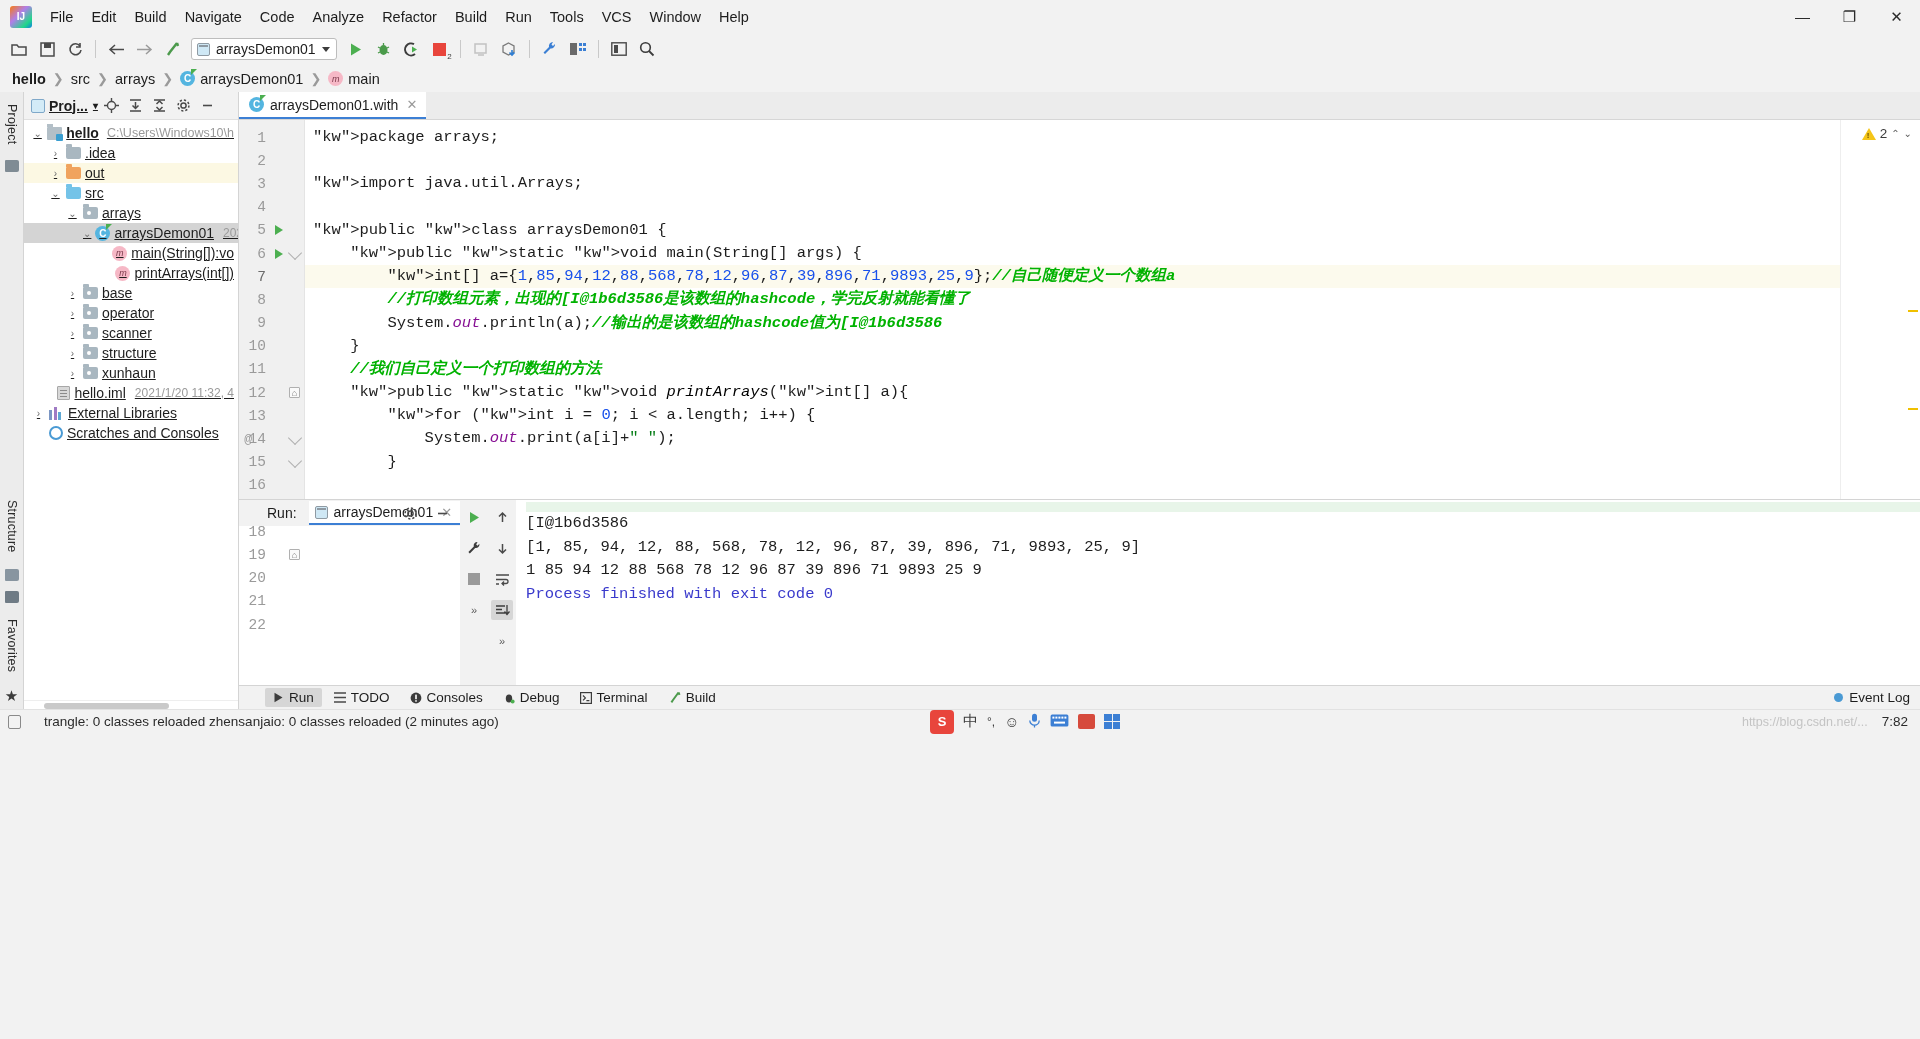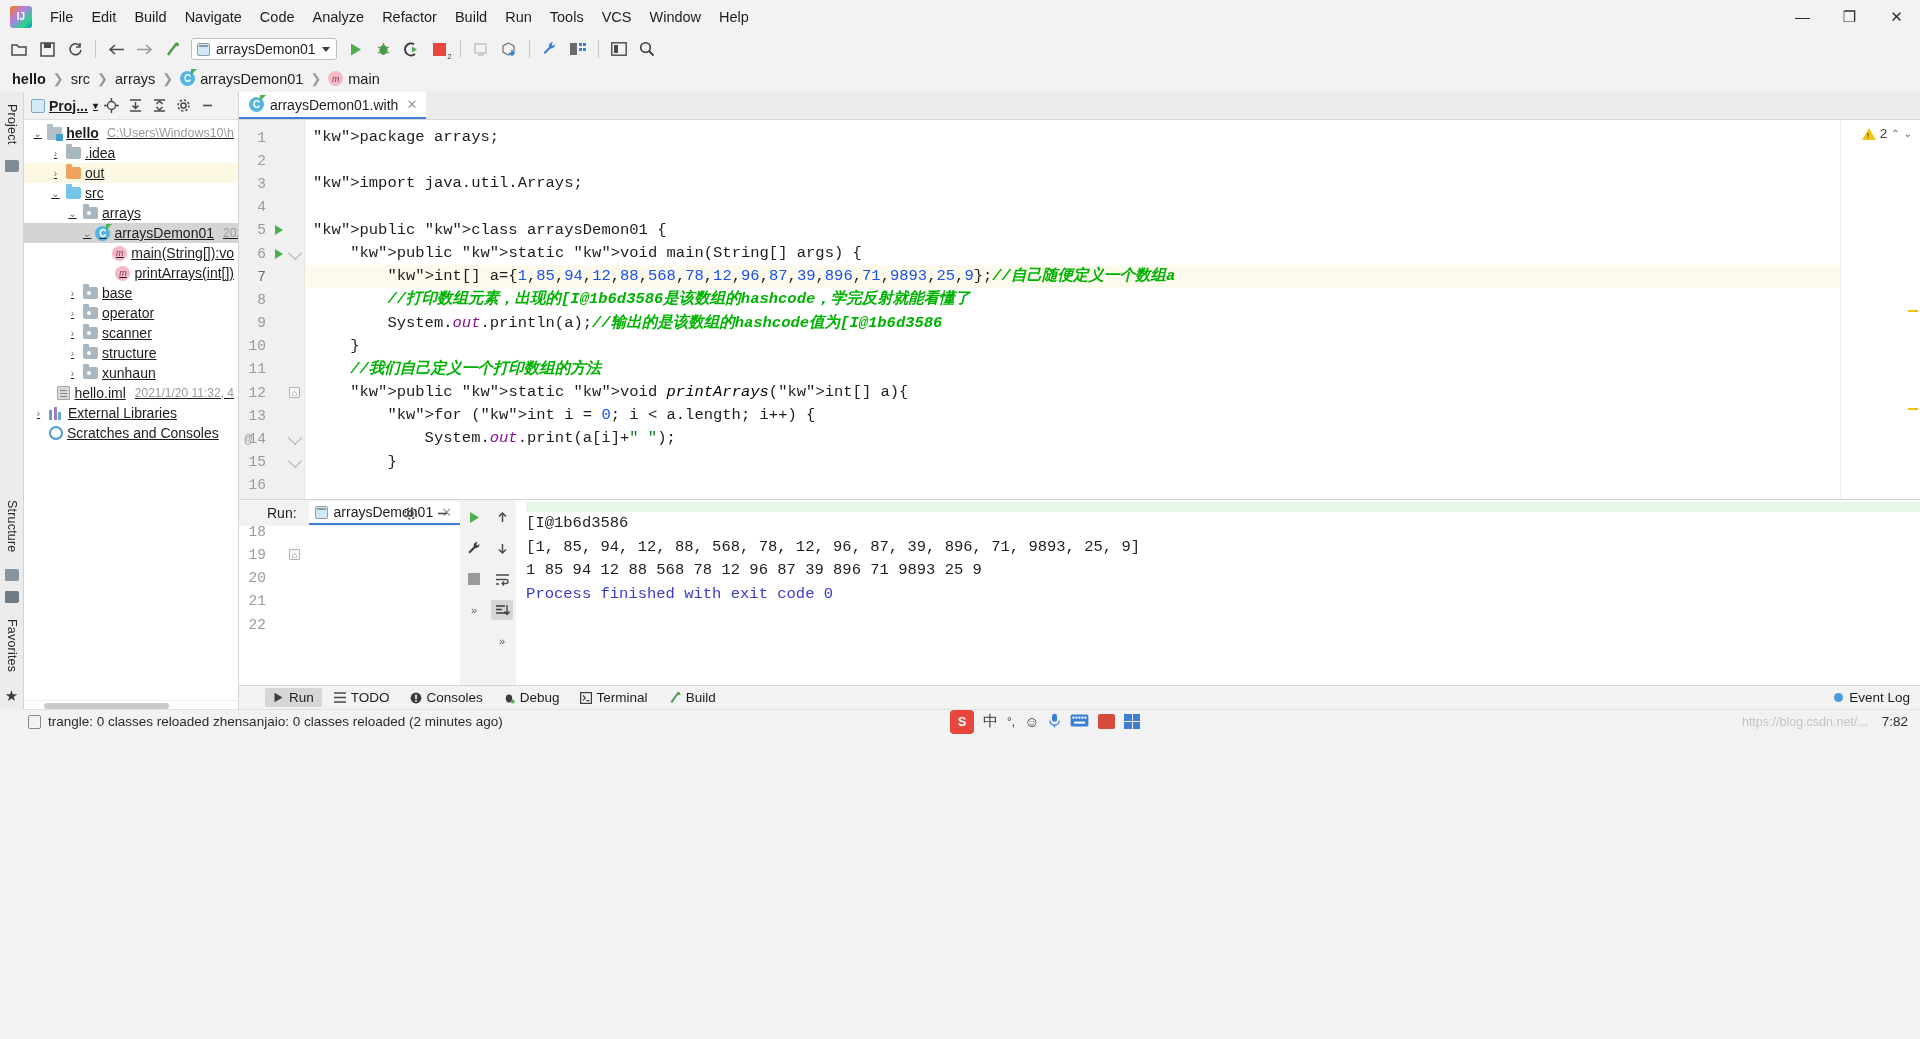--- a/index.html
+++ b/index.html
@@ -276,22 +276,22 @@
     display: flex; align-items: center; gap: 5px; padding: 2px 8px;
     font-size: 13.5px; cursor: default; border-radius: 2px;
   }
   .tw-item.active { background: #d6d6d6; }
   .tw-right { margin-left: auto; display:flex; align-items:center; gap:6px; padding-right: 10px; font-size: 13.5px; }
   .evt-dot { width: 9px; height: 9px; border-radius: 50%; background: #4a9ad4; display:inline-block; }
 
   
   .statusbar {
     height: 24px; flex: 0 0 24px; display: flex; align-items: center;
-    background: #f2f2f2; padding-left: 8px; gap: 7px; font-size: 13.5px; color: #2b2b2b;
-    border-top: 1px solid #e2e2e2; position: relative; margin-left: 20px;
+    background: #f2f2f2; padding-left: 8px; gap: 23px; font-size: 13.5px; color: #2b2b2b;
+    border-top: 1px solid #e2e2e2; position: relative;
   }
   .sb-ico { width: 13px; height: 14px; border: 1.4px solid #8a8a8a; border-radius: 2px; }
   .ime-tray {
     position: absolute; left: 930px; display: flex; align-items: center; gap: 9px;
   }
   .sogou {
     width: 24px; height: 24px; border-radius: 4px; background: #e8453c; color: #fff;
     display:flex; align-items:center; justify-content:center; font-size: 13px; font-weight: bold;
   }
   .tray-ico { font-size: 15px; color: #3c3c3c; }

